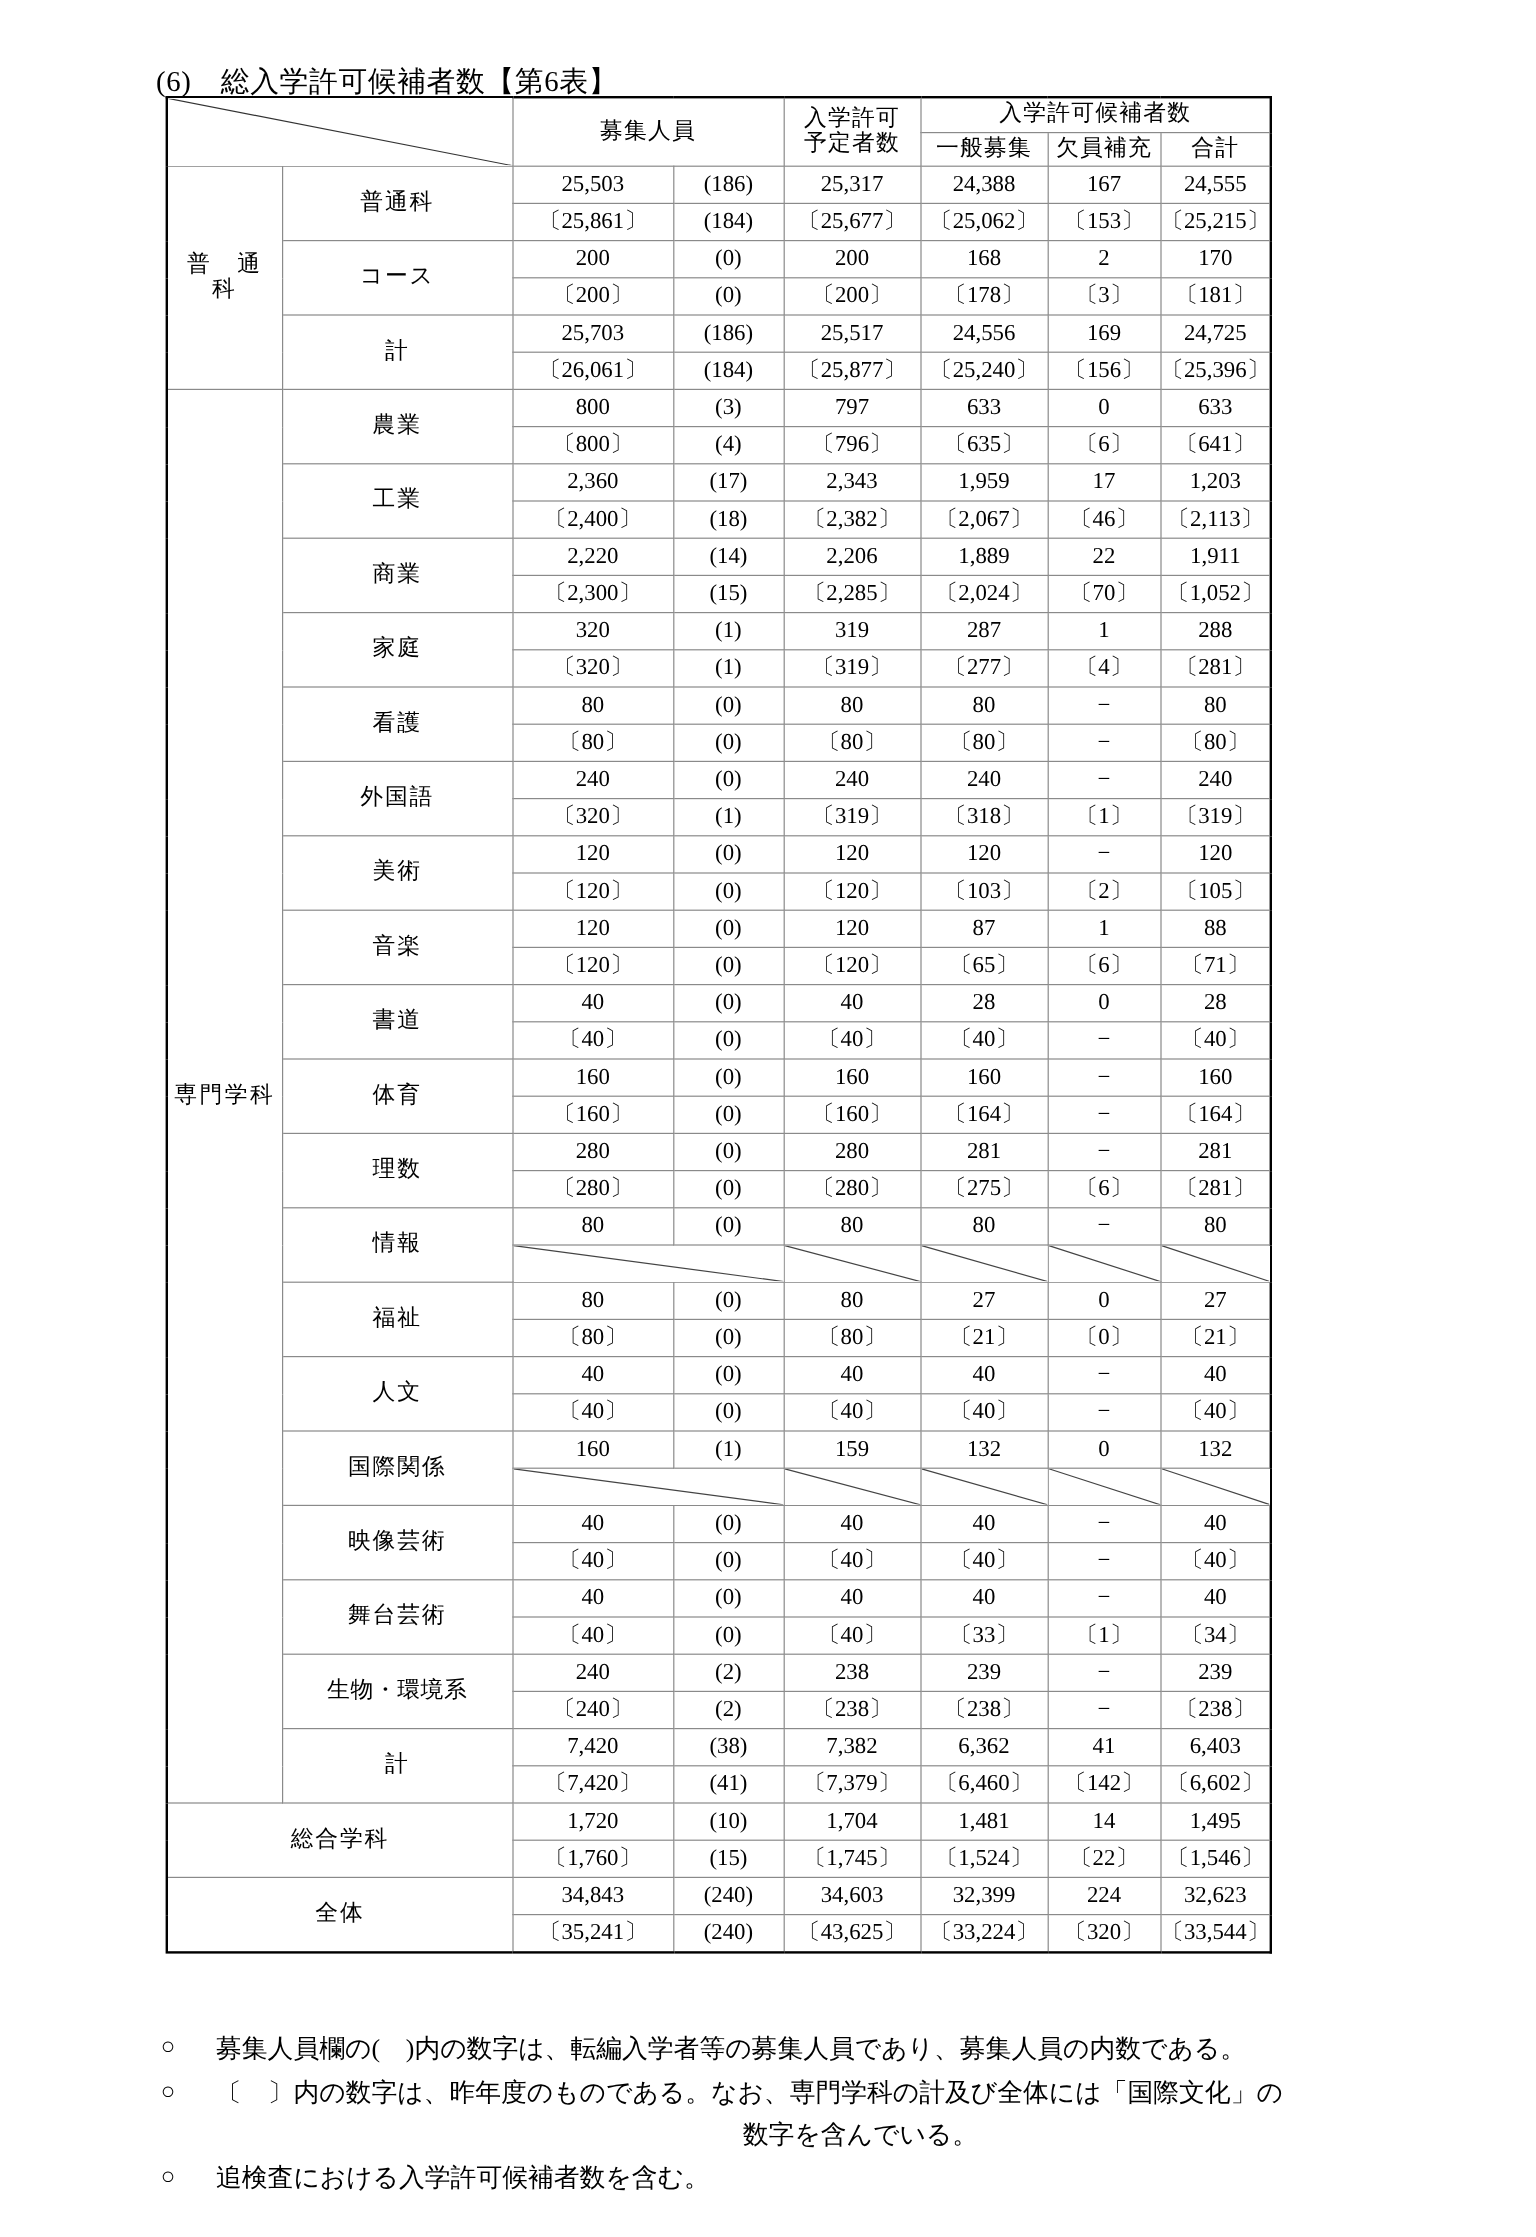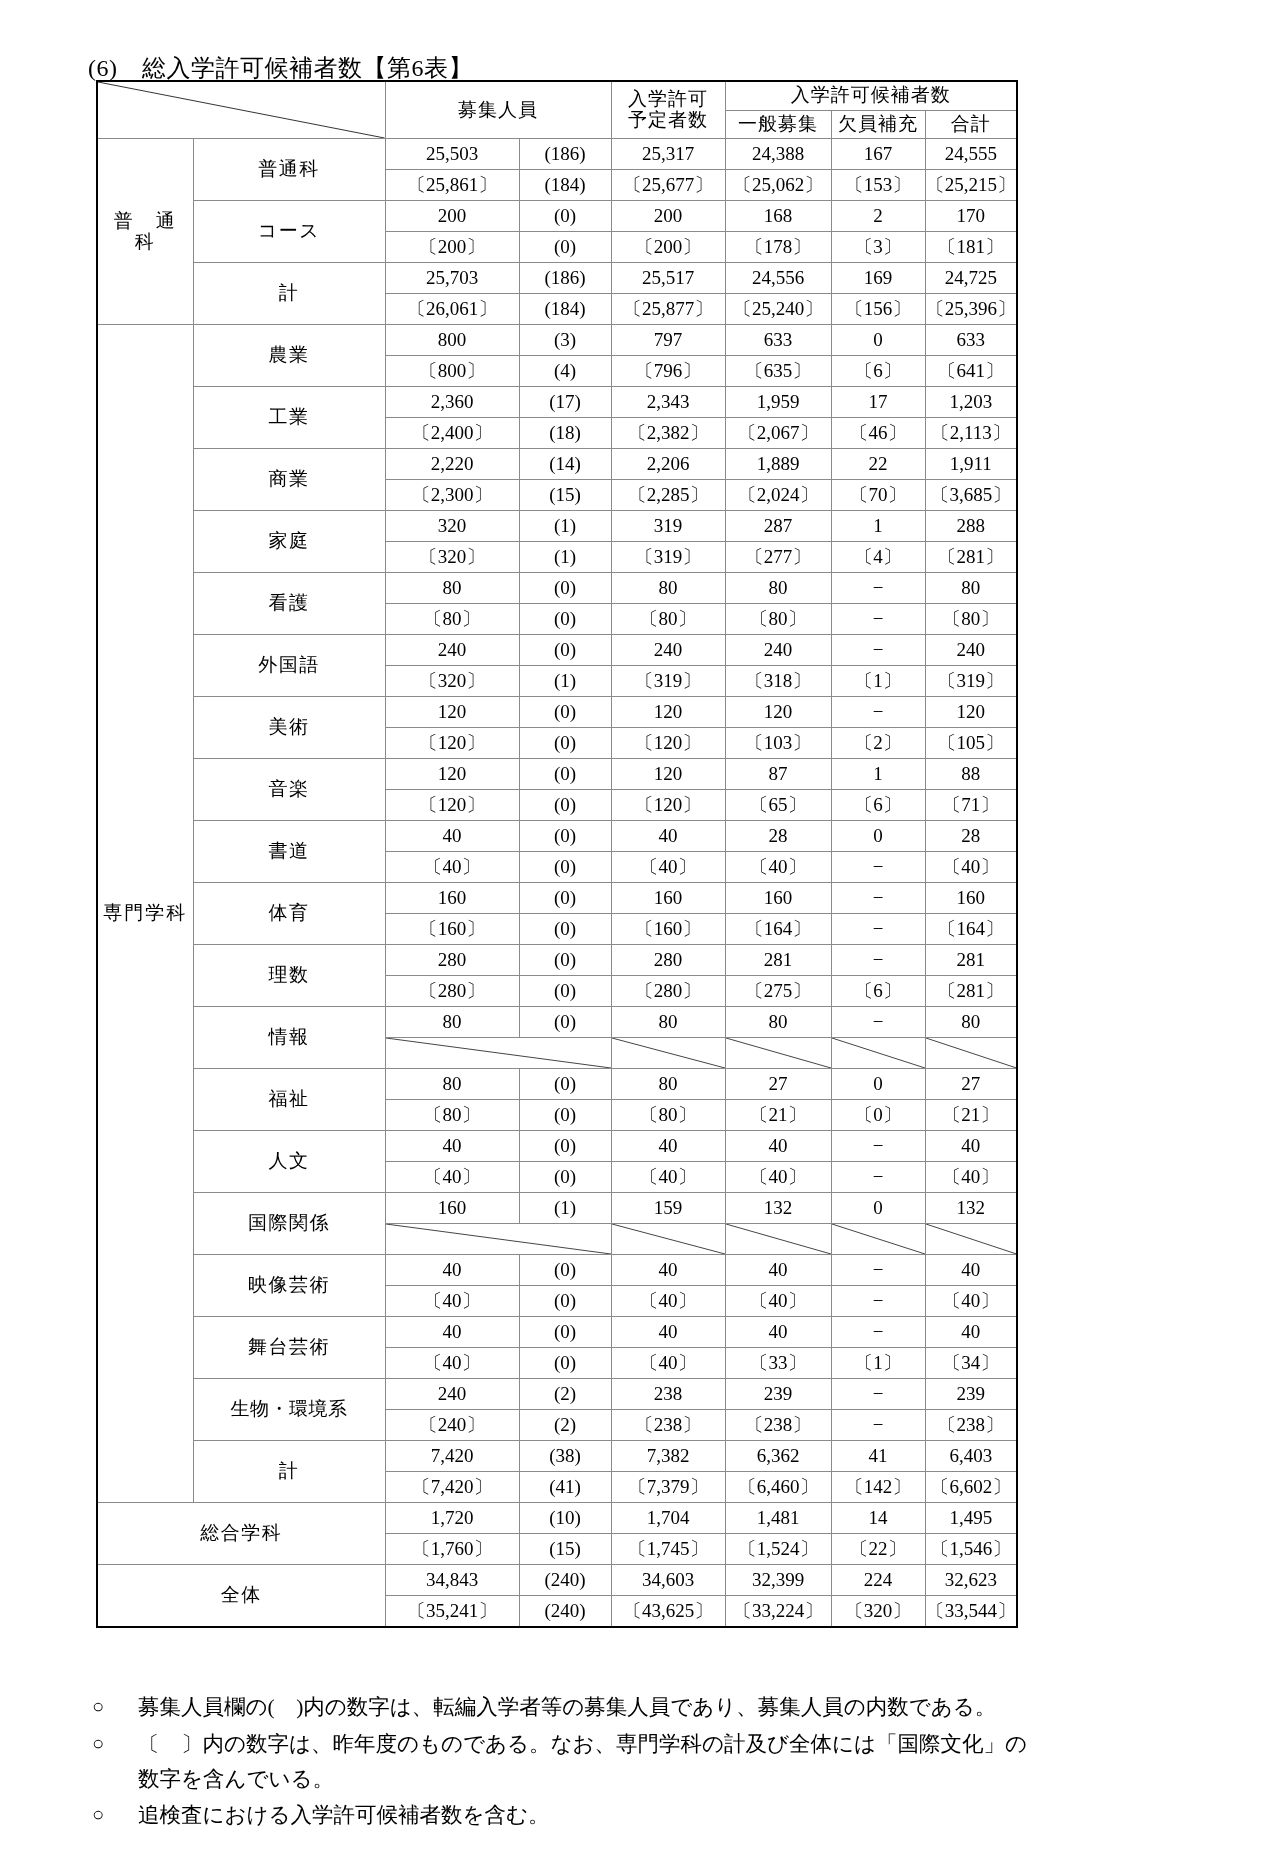--- a/index.html
+++ b/index.html
@@ -15,20 +15,21 @@
     color: #000000;
     position: relative;
     overflow: hidden;
   }
   .page {
     position: relative;
     width: 1048px;
     height: 1864px;
     box-sizing: border-box;
     padding: 0;
+    margin-left: 42px;
   }
 
   
   .title {
     position: absolute;
     left: 88px;
     top: 52px;
     font-size: 24px;
     letter-spacing: 0.5px;
     white-space: nowrap;
@@ -136,21 +137,21 @@
   }
   .note .bullet {
     width: 46px;
     flex: 0 0 46px;
     font-size: 20px;
     line-height: 1.6;
   }
   .note .ntext {
     flex: 1 1 auto;
   }
-  .note .ntext .l2 { display: block; }
+  .note .ntext .l2 { display: block; text-align: center; }
 </style>
 </head>
 <body>
 
 <div class="page">
 
   <div class="title">(6)　総入学許可候補者数【第6表】</div>
 
   <div class="tablewrap">
     <table class="main">
@@ -280,21 +281,21 @@
             <td class="num">1,889</td>
             <td class="num">22</td>
             <td class="num bd-r-hv">1,911</td>
           </tr>
           <tr class="row-prev">
             <td class="num">〔2,300〕</td>
             <td class="numpar">(15)</td>
             <td class="num">〔2,285〕</td>
             <td class="num">〔2,024〕</td>
             <td class="num">〔70〕</td>
-            <td class="num bd-r-hv">〔3,685〕</td>
+            <td class="num bd-r-hv">〔1,052〕</td>
           </tr>
           <tr class="row-cur">
             <td class="subj" rowspan="2">家庭</td>
             <td class="num">320</td>
             <td class="numpar">(1)</td>
             <td class="num">319</td>
             <td class="num">287</td>
             <td class="num">1</td>
             <td class="num bd-r-hv">288</td>
           </tr>

